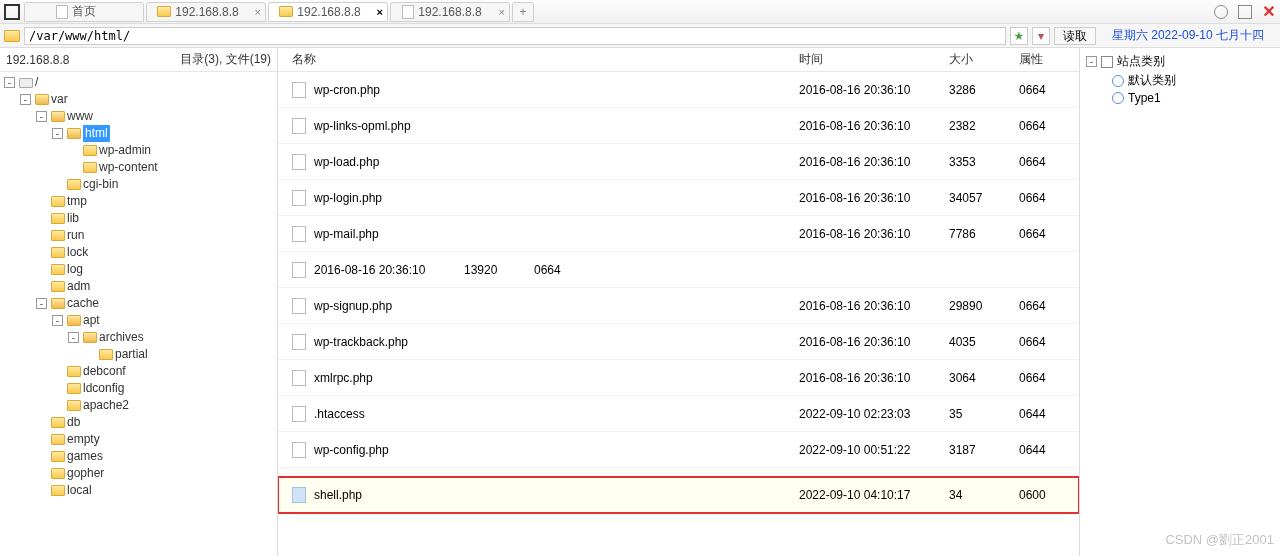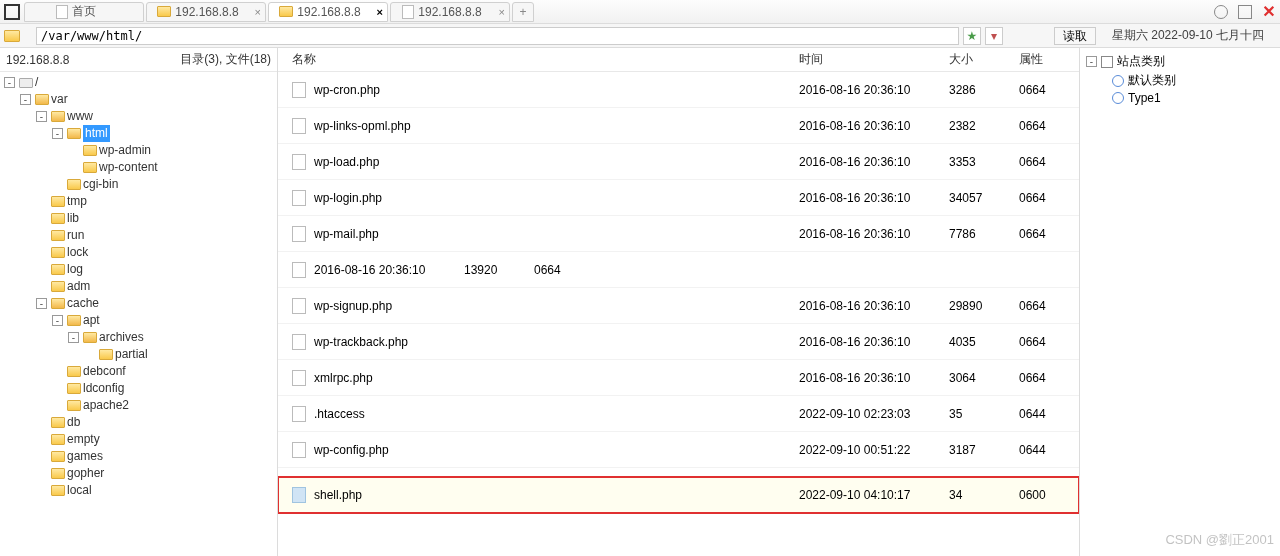--- a/index.html
+++ b/index.html
@@ -17,26 +17,26 @@
 .tab .home-icon { width: 12px; height: 14px; background: #fff; border: 1px solid #bbb; }
 .new-tab { width: 22px; height: 20px; border: 1px solid #d0d0d0; background: #f6f6f6; display: flex; align-items: center; justify-content: center; color: #888; border-radius: 3px 3px 0 0; cursor: pointer; }
 .win-controls { display: flex; gap: 10px; margin-left: auto; align-items: center; }
 .win-ctrl { width: 14px; height: 14px; display: flex; align-items: center; justify-content: center; cursor: pointer; }
 .win-ctrl.circle { border: 1px solid #888; border-radius: 50%; }
 .win-ctrl.square { border: 1px solid #888; }
 .win-ctrl.close-x { color: #e03030; font-size: 16px; font-weight: bold; }
 
 .addressbar { height: 24px; background: #f6f6f6; border-bottom: 1px solid #dcdcdc; display: flex; align-items: center; padding: 0 4px; gap: 4px; }
 .addr-icon { width: 16px; height: 12px; background: linear-gradient(#ffe9a2,#f9c94b); border: 1px solid #d9a93a; border-radius: 1px; }
-.addr-input { flex: 1; height: 18px; border: 1px solid #ccc; padding: 0 4px; font-family: monospace; background: #fff; margin-left: 12px; }
+.addr-input { flex: 1; height: 18px; border: 1px solid #ccc; padding: 0 4px; font-family: monospace; background: #fff; }
 .addr-btn { width: 18px; height: 18px; border: 1px solid #ccc; background: #fff; display: flex; align-items: center; justify-content: center; cursor: pointer; color: #888; }
 .addr-btn.green { color: #4a9c4a; }
 .addr-btn.red { color: #c05050; }
-.read-btn { height: 18px; padding: 0 8px; border: 1px solid #ccc; background: #f8f8f8; cursor: pointer; margin-left: 47px; }
-.date-lbl { padding: 0 12px; color: #404040; white-space: nowrap; }
+.read-btn { height: 18px; padding: 0 8px; border: 1px solid #ccc; background: #f8f8f8; cursor: pointer; }
+.date-lbl { padding: 0 12px; color: #1d4ed8; white-space: nowrap; }
 
 .main { display: flex; height: 508px; }
 
 .tree-pane { width: 278px; border-right: 1px solid #dcdcdc; overflow: auto; background: #fff; }
 .tree-head { height: 24px; border-bottom: 1px solid #e8e8e8; display: flex; align-items: center; padding: 0 6px; justify-content: space-between; color: #333; }
 .tree { padding: 2px 4px; font-family: "SimSun", monospace; font-size: 12px; line-height: 17px; color: #333; }
 .tree-row { display: flex; align-items: center; gap: 2px; white-space: nowrap; cursor: pointer; }
 .exp { width: 11px; height: 11px; border: 1px solid #999; display: inline-flex; align-items: center; justify-content: center; font-size: 10px; line-height: 1; color: #555; background: #fff; margin-right: 2px; }
 .exp.empty { border: none; }
 .node-icon { width: 14px; height: 11px; background: linear-gradient(#ffe9a2,#f9c94b); border: 1px solid #d9a93a; border-radius: 1px; display: inline-block; }
@@ -105,21 +105,21 @@
   <span class="addr-btn red">▾</span>
   <button class="read-btn">读取</button>
   <span class="date-lbl">星期六 2022-09-10 七月十四</span>
 </div>
 
 <div class="main">
 
   <div class="tree-pane">
     <div class="tree-head">
       <span>192.168.8.8</span>
-      <span>目录(3), 文件(18)</span>
+      <span>目录(3), 文件(19)</span>
     </div>
     <div class="tree" id="tree">
         <div class="tree-row" style="padding-left: 0px;">
           <span class="exp">-</span>
           <span class="node-icon disk"></span>
           <span>/</span>
         </div>
         <div class="tree-row" style="padding-left: 16px;">
           <span class="exp">-</span>
           <span class="node-icon open"></span>

